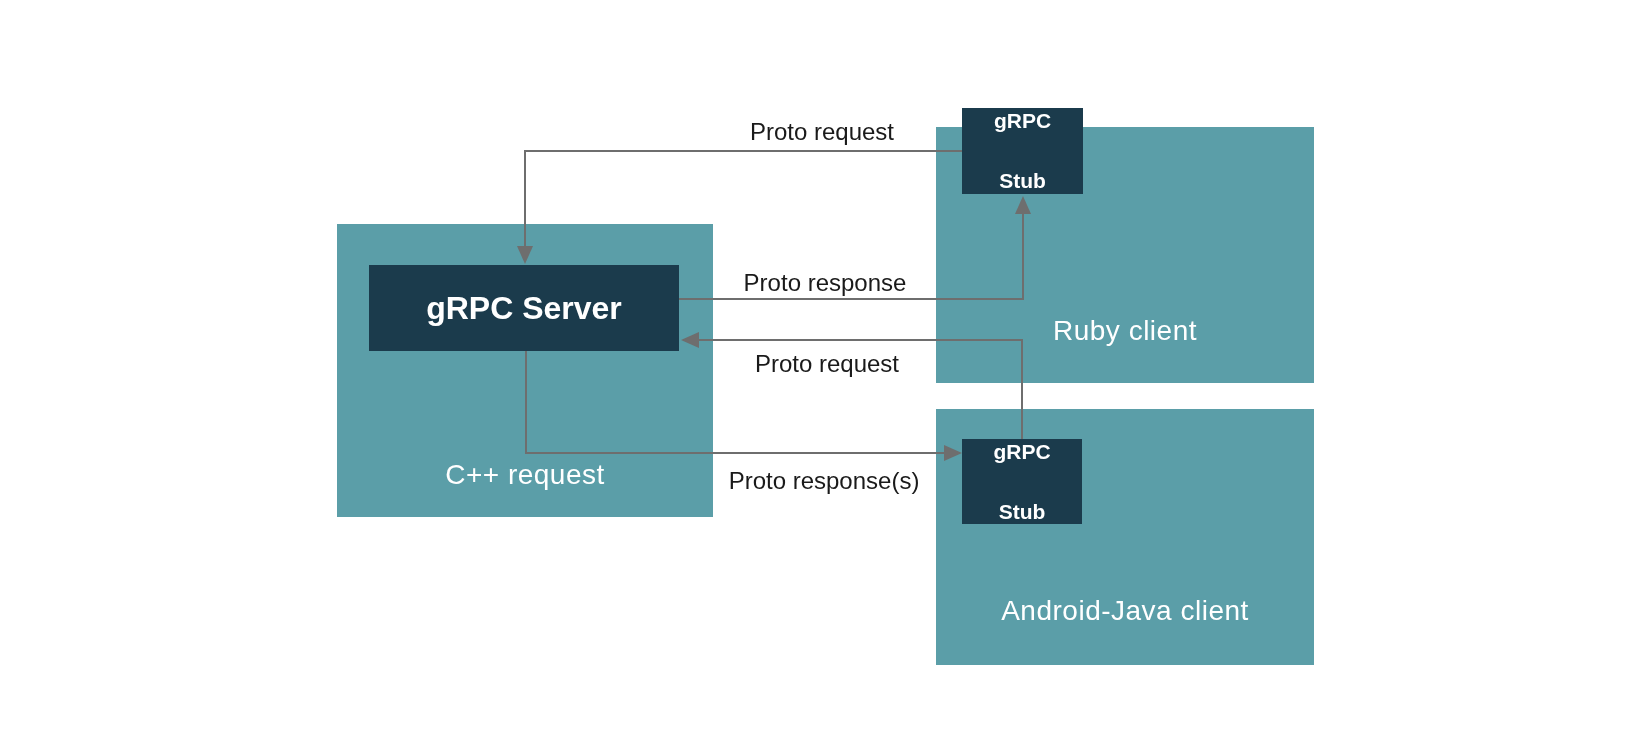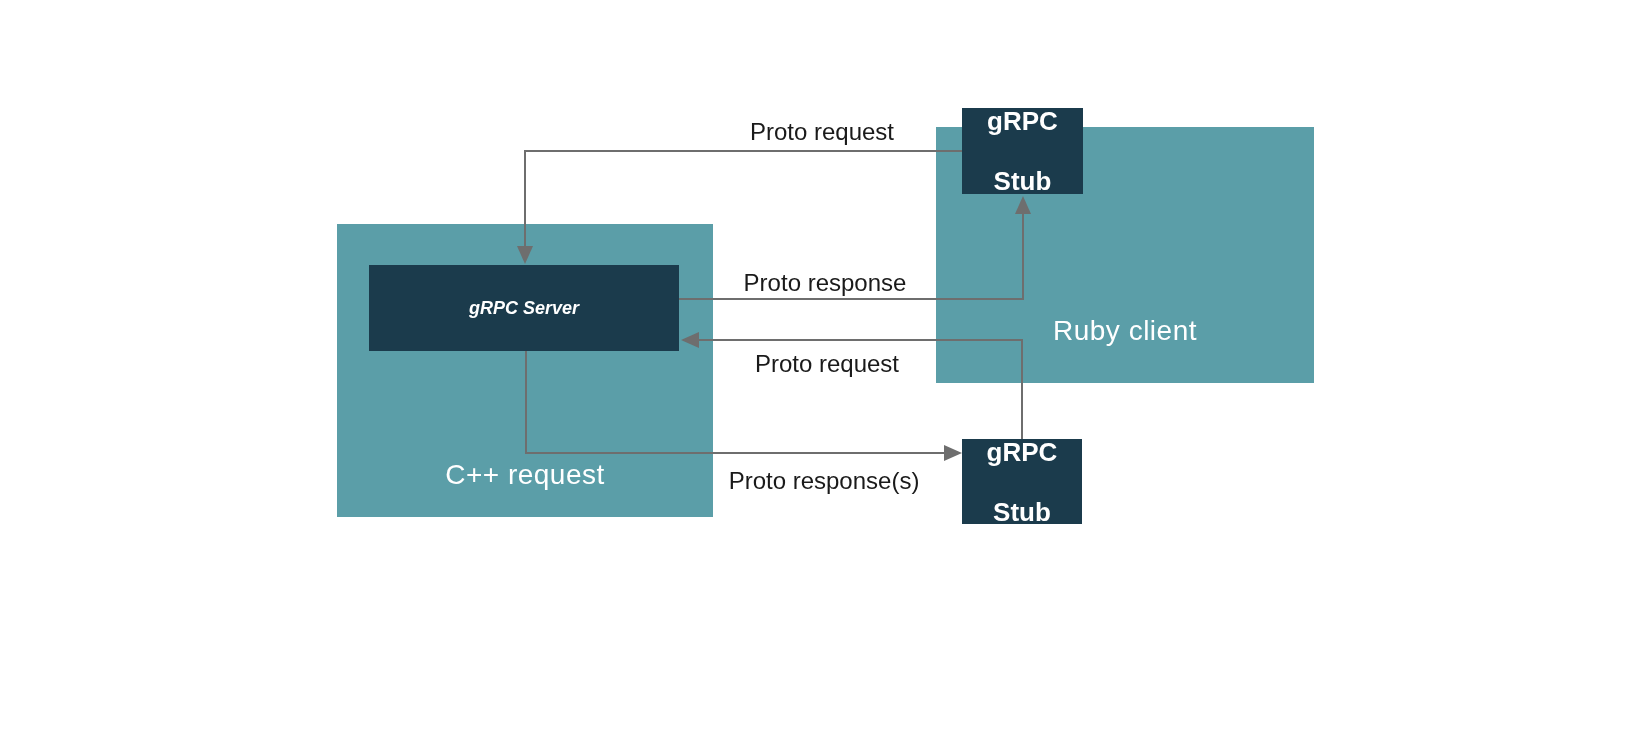--- a/index.html
+++ b/index.html
@@ -38,22 +38,22 @@
   }
   .inner-box {
     background: var(--navy);
     display: flex;
     flex-direction: column;
     align-items: center;
     justify-content: center;
     color: var(--box-text);
     font-weight: 700;
   }
-  .server-box { font-size: 18px; font-style: italic; }
-  .stub-box { font-size: 26px; line-height: 40px; text-align: center; gap: 20px; }
+  .server-box { font-size: 32px; }
+  .stub-box { font-size: 21px; line-height: 40px; text-align: center; gap: 20px; }
   svg.connectors {
     position: absolute;
     left: 0;
     top: 0;
     pointer-events: none;
   }
   svg.connectors polyline {
     fill: none;
     stroke: var(--line);
     stroke-width: 2;
@@ -84,20 +84,23 @@
 
   <div class="node container-box" style="left:936px; top:79px; width:378px; height:256px;margin-top:48px;">
     <div class="container-label" style="bottom:36px;">Ruby client</div>
   </div>
 
   <div class="node inner-box stub-box" style="left:962px; top:108px; width:121px; height:86px;">
     <span>gRPC</span>
     <span>Stub</span>
   </div>
 
+  <div class="node container-box" style="left:936px; top:409px; width:378px; height:256px;">
+    <div class="container-label" style="bottom:38px;">Android-Java client</div>
+  </div>
 
   <div class="node inner-box stub-box" style="left:962px; top:439px; width:120px; height:85px;">
     <span>gRPC</span>
     <span>Stub</span>
   </div>
 
   <svg class="connectors" width="1650" height="744" viewBox="0 0 1650 744">
 
     <polyline points="962,151 525,151 525,248"></polyline>
     <polygon points="525,264 517,246 533,246"></polygon>

